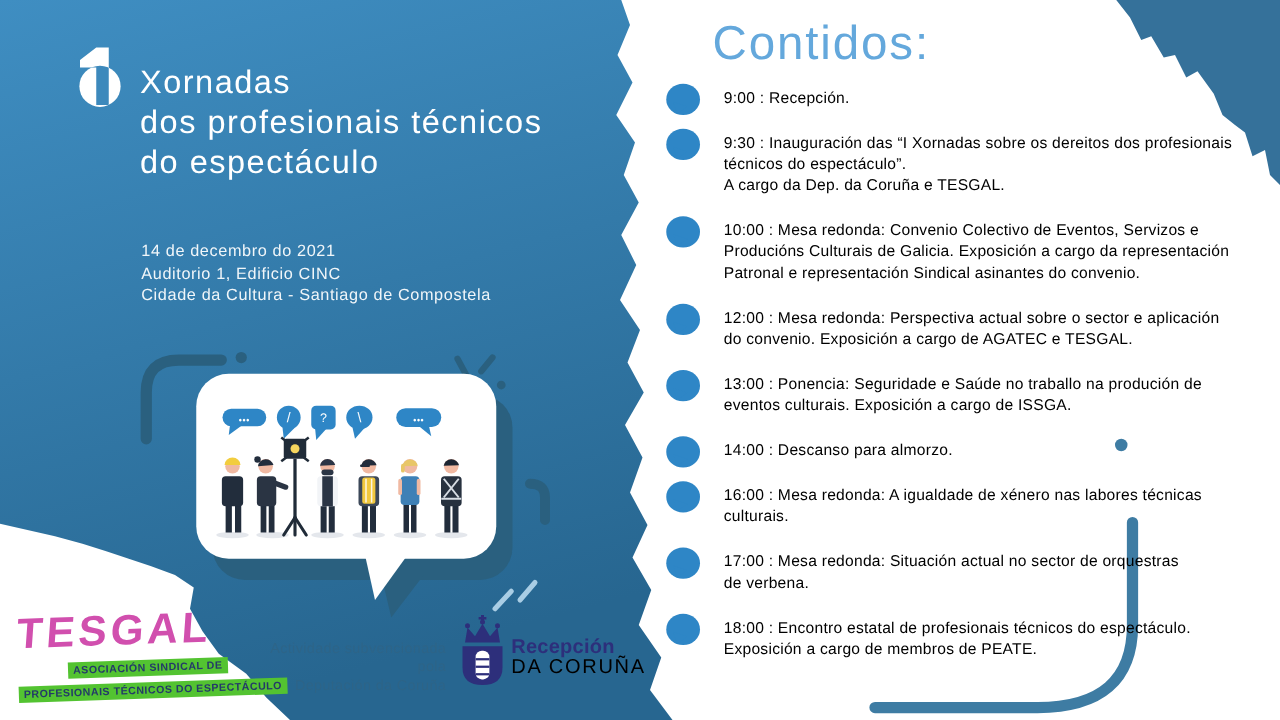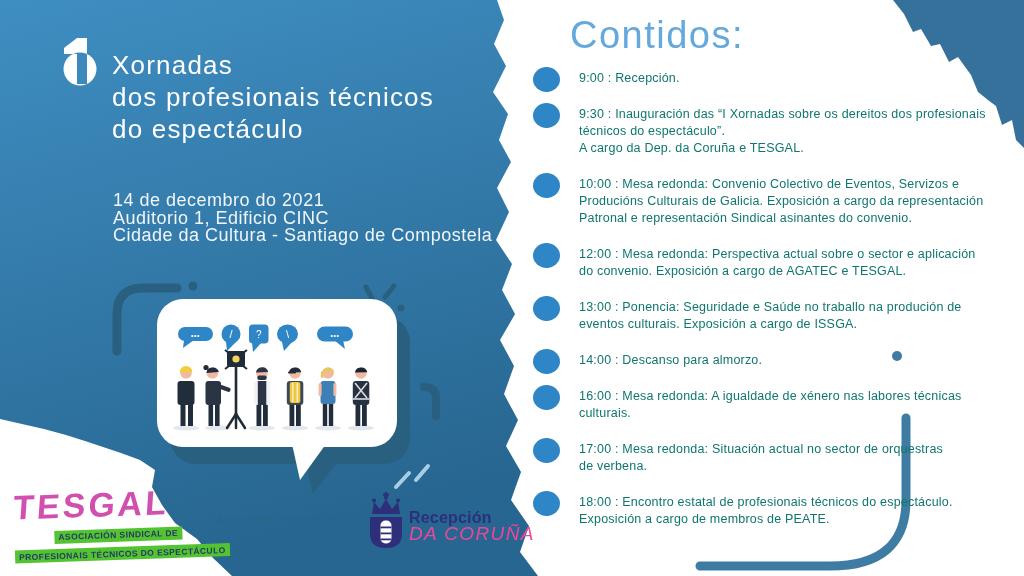--- a/index.html
+++ b/index.html
@@ -4,43 +4,43 @@
 <style>
   html,body{margin:0;padding:0;background:#ffffff;}
   #poster{position:relative;width:1024px;height:576px;overflow:hidden;background:#ffffff;
           font-family:"Liberation Sans", sans-serif;}
   #bg-svg{position:absolute;left:0;top:0;}
 
   
   .title-block{position:absolute;left:112px;top:49px;color:#ffffff;font-weight:300;
                font-size:26px;line-height:32px;letter-spacing:1.2px;}
   .event-details{position:absolute;left:113px;top:192px;color:rgba(255,255,255,.93);
-                 font-size:18px;line-height:17.5px;letter-spacing:.5px;font-weight:300;}
+                 font-size:13px;line-height:17.5px;letter-spacing:.5px;font-weight:300;}
 
   
   .contidos-heading{position:absolute;left:547px;top:14px;color:#64a8dc;font-size:38px;
                     font-weight:300;letter-spacing:1.5px;margin-left:23px;}
   .schedule{position:absolute;left:533px;top:70px;width:486px;display:flex;
             flex-direction:column;row-gap:19px;}
   .schedule-item{position:relative;padding-left:46px;}
   .schedule-item p{margin:0;font-size:12.5px;line-height:17px;letter-spacing:.2px;
-                   color:#0f766e;white-space:pre-line;}
+                   color:#000000;white-space:pre-line;}
   .bubble-icon{position:absolute;left:0;top:-3px;width:27px;height:25px;background:#2e86c6;
                border-radius:50%;}
   .bubble-icon::after{content:"";position:absolute;left:3px;bottom:-5px;width:0;height:0;
                border:6px solid transparent;border-top:8px solid #2e86c6;
                transform:rotate(18deg);}
 
   
   .funding-note{position:absolute;left:200px;top:512px;width:157px;text-align:right;
                 font-size:11.5px;line-height:15px;color:#2f6486;opacity:.8;
                 white-space:pre-line;letter-spacing:.3px;}
   .dep-wordmark{position:absolute;left:409px;top:509px;color:#2d2f7b;}
   .dep-name{font-size:16px;font-weight:bold;line-height:17px;letter-spacing:.2px;}
-  .dep-subname{font-size:19px;line-height:15px;letter-spacing:1.4px;color:#ec4899;font-style:italic;}
+  .dep-subname{font-size:16px;line-height:15px;letter-spacing:1.4px;color:#000000;}
 
   .tesgal{position:absolute;left:14px;top:486px;transform:rotate(-2deg);width:200px;}
   .tesgal-name{font-size:34px;font-weight:bold;color:#d14fae;letter-spacing:3px;
                transform:skewX(-6deg);display:inline-block;line-height:36px;}
   .tesgal-sub{margin-top:2px;}
   .tesgal-line{display:inline-block;background:#53c331;color:#243a68;font-size:8.5px;
                font-weight:bold;padding:1.5px 4px;letter-spacing:.4px;white-space:nowrap;}
   .tesgal-line1{margin-left:40px;margin-bottom:1px;}
 </style>
 </head>

